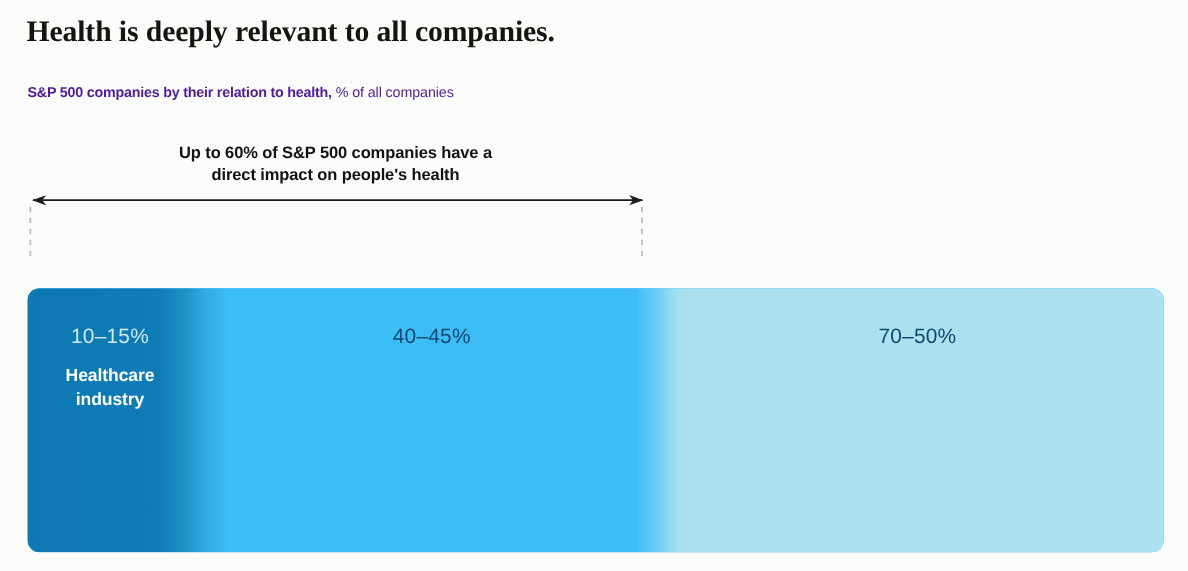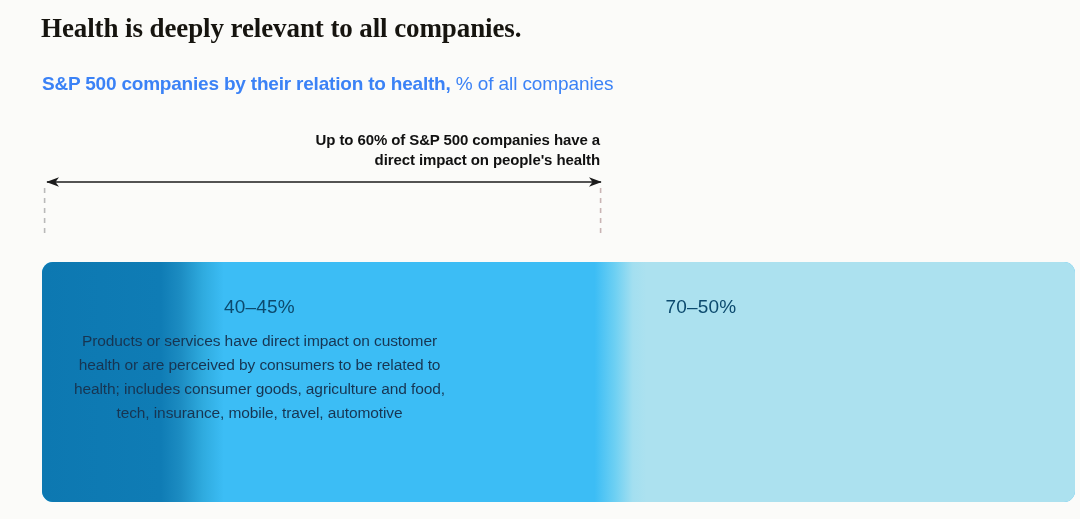--- a/index.html
+++ b/index.html
@@ -13,21 +13,20 @@
     font-family: "Liberation Sans", sans-serif;
     overflow: hidden;
     position: relative;
     -webkit-font-smoothing: antialiased;
   }
 
   #page {
     position: relative;
     width: 952px;
     height: 519px;
-    margin-left: 17px;
   }
 
   
   .headline {
     position: absolute;
     left: 24px;
     top: 12px;
     font-family: "Liberation Serif", serif;
     font-weight: 700;
     font-size: 27px;
@@ -35,41 +34,41 @@
     color: #16140f;
     letter-spacing: -0.1px;
     white-space: nowrap;
   }
 
   
   .subtitle {
     position: absolute;
     left: 25px;
     top: 72px;
-    font-size: 19px;
+    font-size: 13px;
     line-height: 24px;
-    color: #3b82f6;
+    color: #4c1d95;
     white-space: nowrap;
   }
   .subtitle .strong {
     font-weight: 700;
     letter-spacing: -0.2px;
   }
   .subtitle .light {
     font-weight: 400;
     letter-spacing: -0.1px;
   }
 
   
   .annotation-label {
     position: absolute;
     left: 27px;
     top: 130px;
     width: 556px;
-    text-align: right;
+    text-align: center;
     font-size: 15px;
     font-weight: 700;
     line-height: 20px;
     color: #111111;
     letter-spacing: -0.1px;
   }
   .annotation-label span { display: block; }
 
   .arrow-svg {
     position: absolute;
@@ -179,24 +178,27 @@
       </marker>
     </defs>
     <line x1="12" y1="10" x2="566" y2="10" stroke="#1b1b1b" stroke-width="1.6" marker-start="url(#arrowL)" marker-end="url(#arrowR)"></line>
     <line x1="9.6" y1="16" x2="9.6" y2="64" stroke="#b9b9b9" stroke-width="1.6" stroke-dasharray="5,5"></line>
     <line x1="565.6" y1="16" x2="565.6" y2="64" stroke="#c9b4b4" stroke-width="1.6" stroke-dasharray="5,5"></line>
   </svg>
 
   <div class="band">
     <div class="band-bg"></div>
 
+    <div class="seg seg-1">
+      <div class="seg-pct">10–15%</div>
+      <div class="seg-title">Healthcare industry</div>
+    </div>
 
     <div class="seg seg-2">
       <div class="seg-pct">40–45%</div>
-      <div class="seg-body">Products or services have direct impact on customer health or are perceived by consumers to be related to health; includes consumer goods, agriculture and food, tech, insurance, mobile, travel, automotive</div>
     </div>
 
     <div class="seg seg-3">
       <div class="seg-pct">70–50%</div>
     </div>
   </div>
 
 </div>
 
 </body></html>

